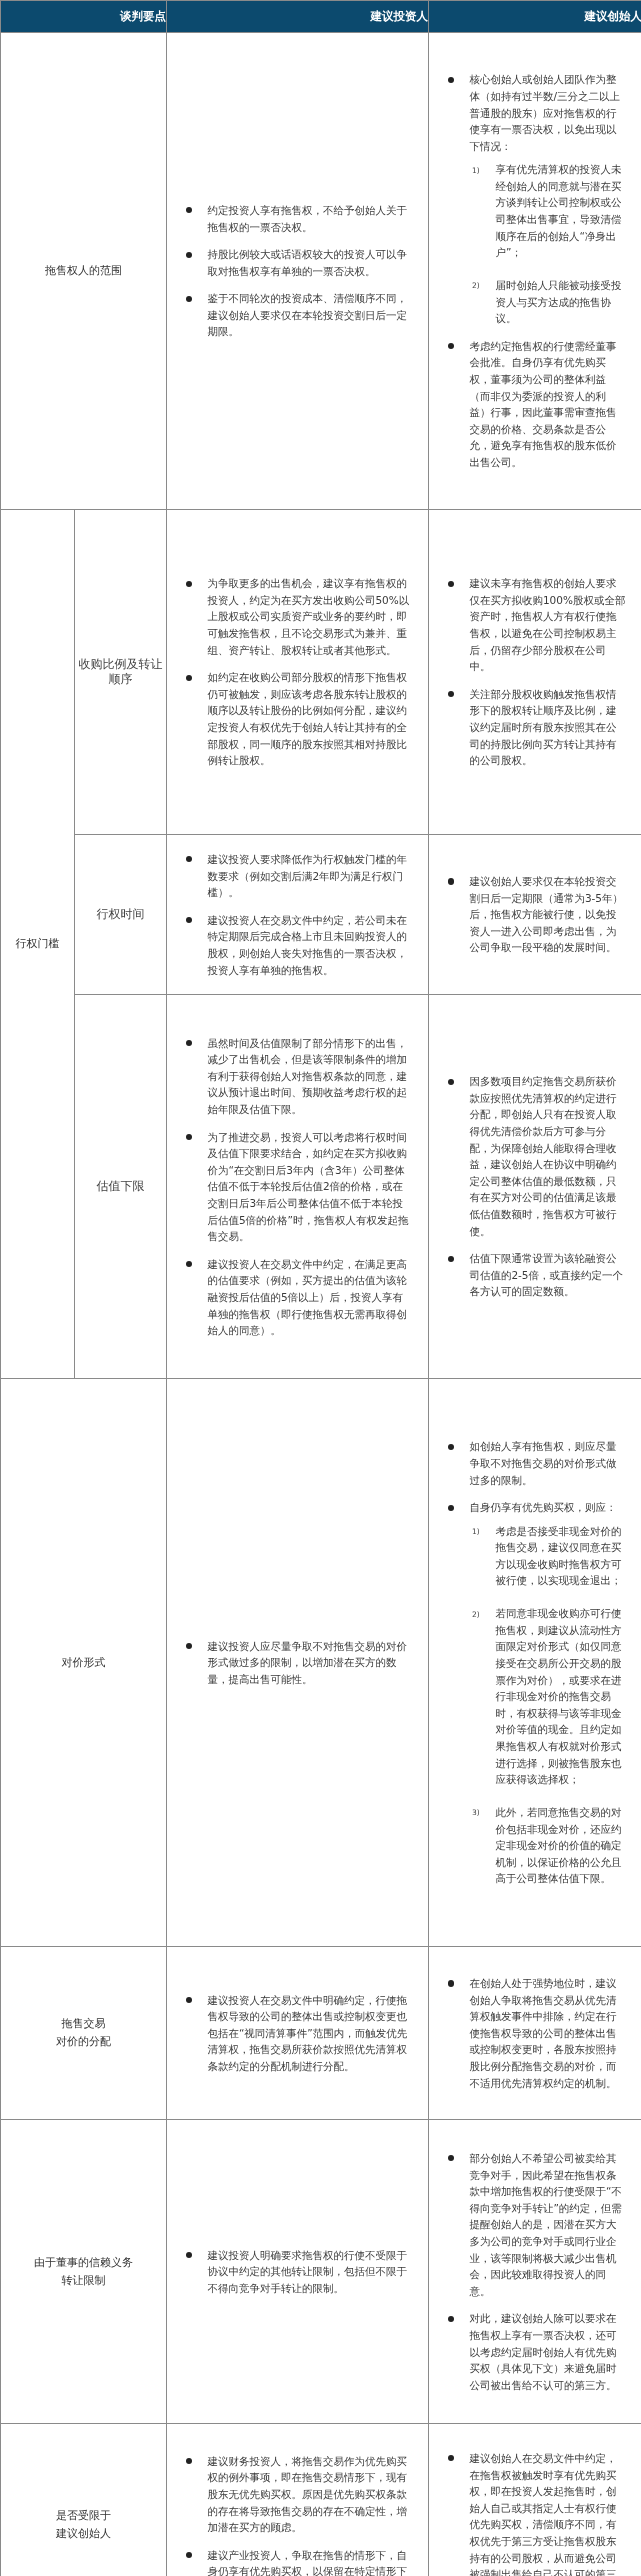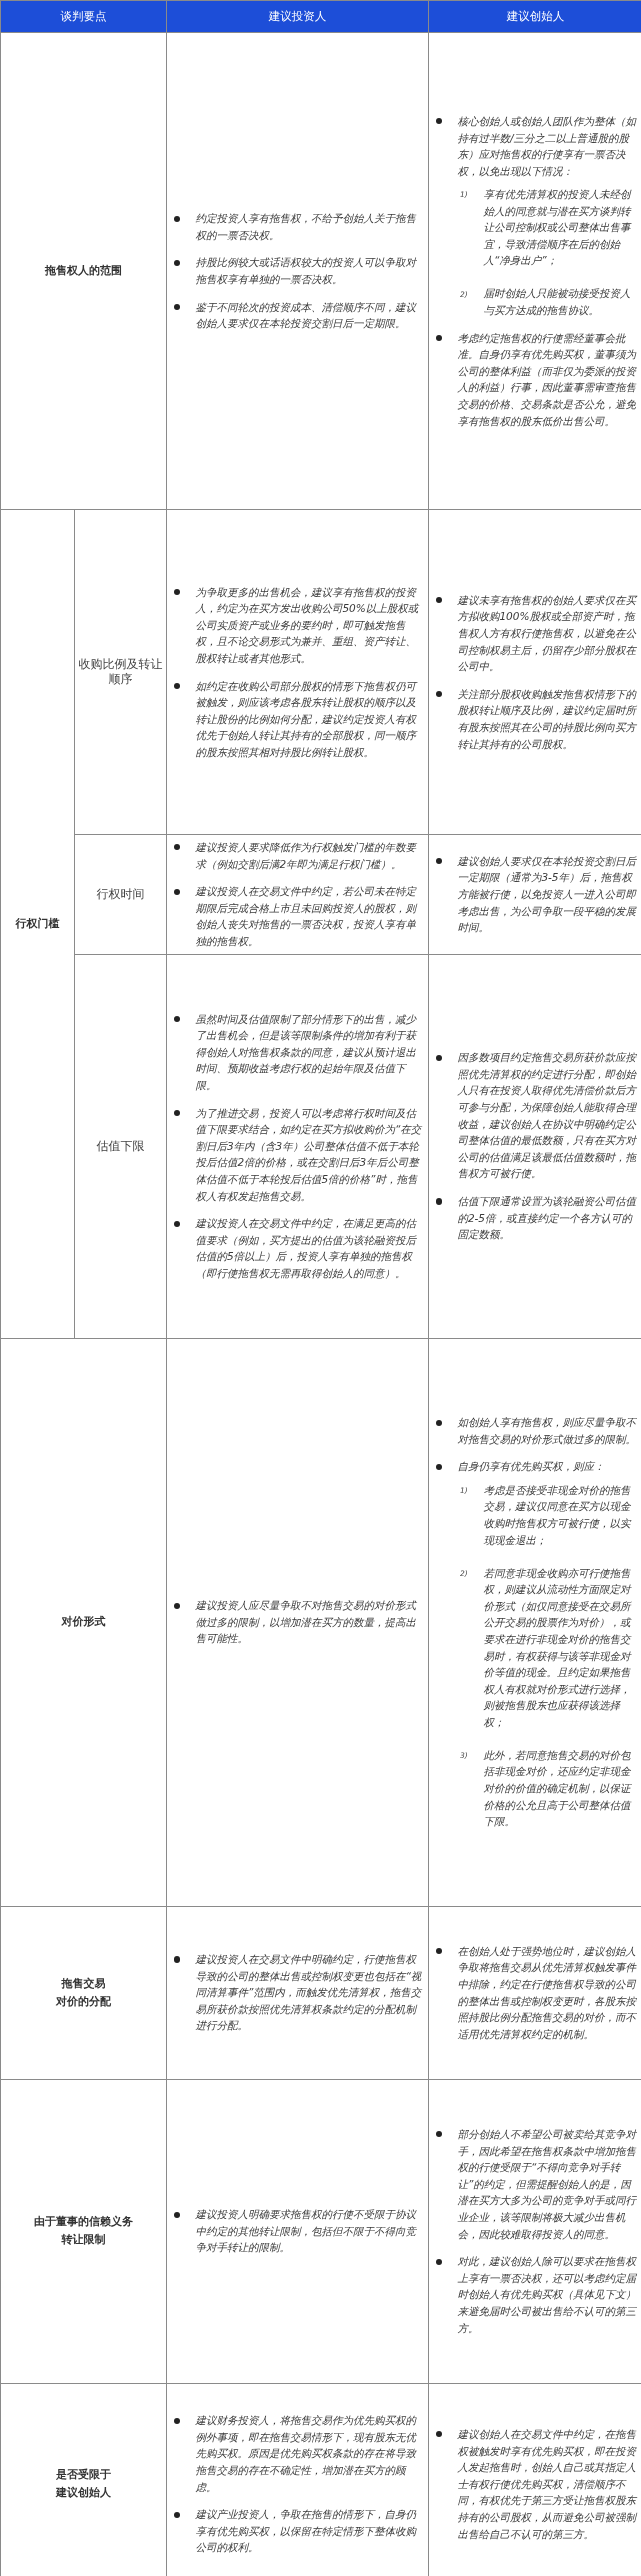--- a/index.html
+++ b/index.html
@@ -1,24 +1,24 @@
 <!DOCTYPE html>
 <html style="font-size:11px"><head>
 <meta charset="utf-8">
 <style>
   html, body { margin: 0; padding: 0; background: #ffffff; }
   body { width: 642px; font-family: "DejaVu Sans", "Liberation Sans", sans-serif; color: #3a3a3a; }
   table.grid { width: 642px; border-collapse: collapse; table-layout: fixed; }
   table.grid td, table.grid th { border: 1px solid #8a8a8a; vertical-align: middle; padding: 0; }
   table.grid tr.row-sep > td { border-top: 1.4px solid #333333; }
-  th.hd { background: #1d4ed8; color: #ffffff; height: 31px; font-size: 11.5px; font-weight: normal; border-color: #3a2a28; }
-  td.topic { text-align: center; font-weight: bold; font-size: 11px; color: #333333; line-height: 17.7px; padding: 4.1px 5.4px; margin-left: 8px; }
+  th.hd { background: #0c4a6e; color: #ffffff; height: 31px; font-size: 11.5px; font-weight: bold; border-color: #3a2a28; text-align: right; }
+  td.topic { text-align: center; font-weight: normal; font-size: 11px; color: #333333; line-height: 17.7px; padding: 4.1px 5.4px; margin-left: 8px; }
   td.subtopic { text-align: center; font-size: 12px; color: #444444; line-height: 15px; padding: 4.1px 4.1px; }
   td.cell { padding: 9.5px 5.4px 9.5px 6.8px; font-size: 10.5px; line-height: 16.6px; }
-  ul.blist { list-style: none; margin: 4px; padding: 0; font-style: italic; }
+  ul.blist { list-style: none; margin: 16px; padding: 0; }
   ul.blist > li { position: relative; padding-left: 24.4px; margin: 0 0 11px 0; }
   ul.blist > li:last-child { margin-bottom: 0; }
   .bullet { position: absolute; left: 2.7px; top: 5.4px; width: 6.1px; height: 6.1px; border-radius: 50%; background: #222222; display: inline-block; }
   ol.nlist { list-style: none; margin: 6.8px 0 0 0; padding: 0; }
   ol.nlist > li { position: relative; padding-left: 26px; margin: 0 0 16.3px 0; }
   ol.nlist > li:last-child { margin-bottom: 4.1px; }
   .num { position: absolute; left: 2.7px; top: 1.4px; font-size: 7.5px; color: #444444; }
 </style>
 </head>
 <body>

